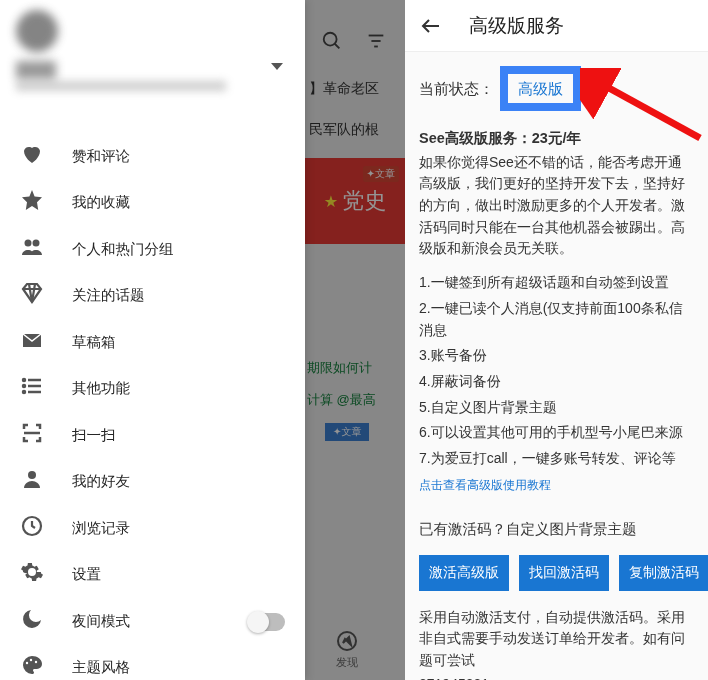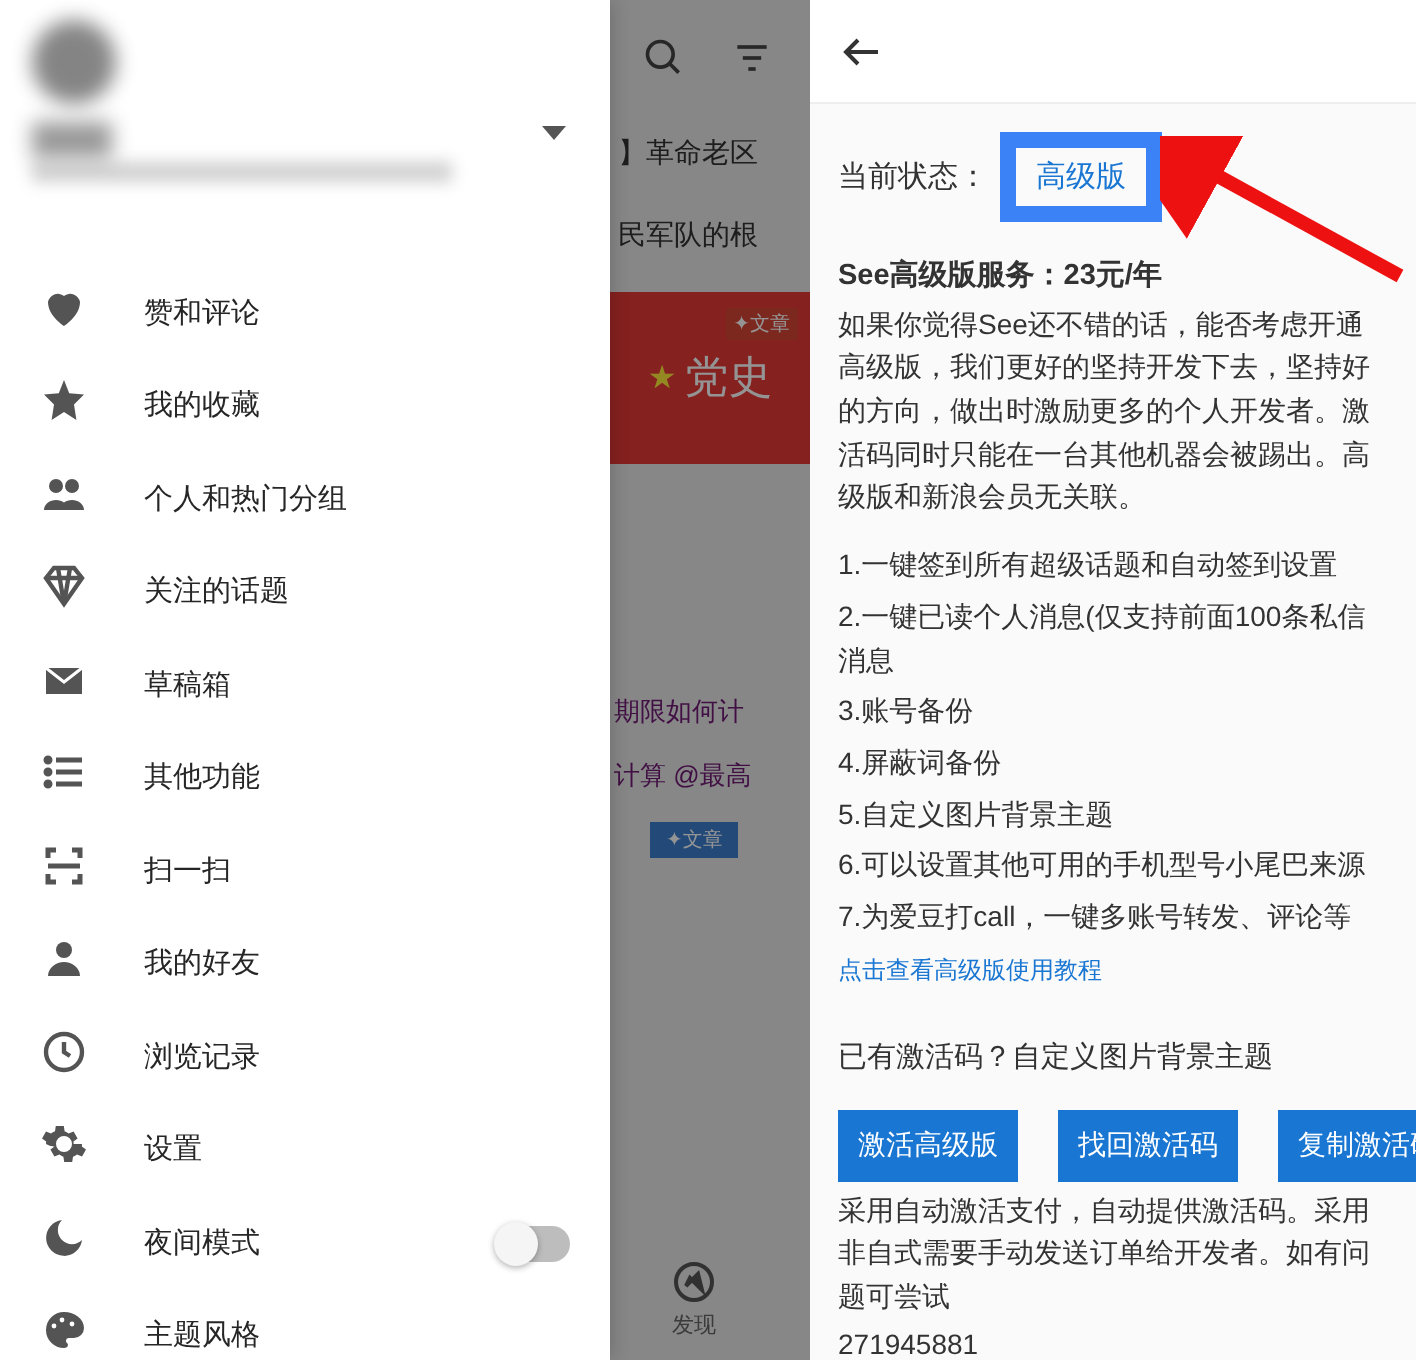--- a/index.html
+++ b/index.html
@@ -16,46 +16,46 @@
 .menu{list-style:none}
 .mi{display:flex;align-items:flex-end;height:46.5px;padding:0 20px;cursor:pointer}
 .mi .ic{width:24px;height:24px;display:flex;align-items:center;justify-content:center;color:#545454}
 .mi .lbl{margin-left:28px;font-size:14.5px;color:#262626}
 .switch{margin-left:auto;width:36px;height:18px;background:#bdbdbd;border-radius:9px;position:relative}
 .switch::after{content:"";position:absolute;width:22px;height:22px;background:#f5f5f5;border-radius:11px;top:-2px;left:-2px;box-shadow:0 1px 3px rgba(0,0,0,.3)}
 
 
 .mid{position:absolute;left:305px;top:0;width:100px;height:100%;background:#e8e8e8;z-index:1}
 .mid-overlay{position:absolute;inset:0;background:rgba(0,0,0,.42)}
-.midc{position:relative;color:#333;font-size:14px;padding-top:18px}
+.midc{position:relative;color:#333;font-size:14px;padding-top:30px}
 .midicons{display:flex;justify-content:flex-end;gap:22px;padding-right:18px;padding-bottom:16px}
 .midicons svg{width:22px;height:22px;fill:none;stroke:#444;stroke-width:2}
 .midtxt{padding:8px 4px;font-size:14px;line-height:1.8}
 .red-tab{background:#e53935;color:#fff;padding:28px 8px;margin:8px 0;font-size:22px;font-weight:500;display:flex;align-items:center;justify-content:center;position:relative}
 .tag{position:absolute;top:8px;right:6px;background:#d64535;font-size:10px;padding:1px 4px;border-radius:2px;color:#fff}
 .btag{display:inline-block;background:#3b7ecf;color:#fff;font-size:10px;padding:2px 8px;margin-top:8px;margin-left:20px}
-.dtxt{color:#701a75;font-size:13px;padding:4px 2px;line-height:1.8}
+.dtxt{color:#15803d;font-size:13px;padding:4px 2px;line-height:1.8}
 .bottom-icon{position:absolute;bottom:10px;left:30px;text-align:center;color:#666;font-size:11px}
 .bottom-icon svg{width:24px;height:24px;stroke:#555;fill:none;stroke-width:2;display:block;margin:0 auto 2px}
 
 
 .right{position:absolute;left:405px;top:0;width:303px;height:100%;background:#fafafa;z-index:5}
 .rhead{display:flex;align-items:center;height:52px;padding:0 14px;background:#fff;border-bottom:1px solid #eee}
 .rhead .back{width:24px;height:24px}
 .rhead .title{margin-left:26px;font-size:19px;color:#222}
 .rbody{padding:14px 14px 0;font-size:14px;color:#333;line-height:1.55}
 .status-row{display:flex;align-items:center;font-size:15px;margin-bottom:16px}
 .status-box{border:8px solid #3b82f6;padding:3px 10px;margin-left:6px;color:#1976d2;font-size:15px}
 .arrow{position:absolute;top:68px;left:580px;z-index:30}
 .stitle{font-weight:700;margin-bottom:2px;font-size:14.5px}
 .para{font-size:14px;color:#333;margin-bottom:12px}
 .flist{font-size:14px;color:#333;line-height:1.55;margin-bottom:4px}
 .link{color:#1976d2;font-size:12px;cursor:pointer;margin-bottom:14px;display:inline-block}
 .qline{font-size:14.5px;margin-bottom:14px;margin-top:10px}
-.btnrow{display:flex;gap:20px;margin-bottom:4px}
+.btnrow{display:flex;gap:10px;margin-bottom:16px}
 .btn{background:#1976d2;color:#fff;border:none;padding:9px 10px;font-size:14px;cursor:pointer;white-space:nowrap}
 .watermark{position:absolute;bottom:20px;right:4px;font-size:22px;font-weight:700;font-style:italic;font-family:Georgia,serif;z-index:40;pointer-events:none}
 .wm1{color:#1865b3}
 .wm2{color:#1865b3;font-size:12px;position:absolute;top:-12px;right:6px;font-style:normal;font-weight:600}
 .wm3{color:#e25b2e}
 </style>
 </head>
 <body>
 
 <div class="app">
@@ -217,20 +217,21 @@
     </div>
     <div class="mid-overlay"></div>
   </div>
 
   <div class="right">
     <div class="rhead">
       <svg class="back" viewBox="0 0 24 24" fill="none" stroke="#333" stroke-width="2">
           <line x1="20" y1="12" x2="4" y2="12"></line>
           <polyline points="10,6 4,12 10,18"></polyline>
         </svg>
+      <div class="title">高级版服务</div>
     </div>
     <div class="rbody">
       <div class="status-row">
         <span>当前状态：</span>
         <span class="status-box">高级版</span>
       </div>
       <div class="stitle">See高级版服务：23元/年</div>
       <div class="para">如果你觉得See还不错的话，能否考虑开通高级版，我们更好的坚持开发下去，坚持好的方向，做出时激励更多的个人开发者。激活码同时只能在一台其他机器会被踢出。高级版和新浪会员无关联。</div>
       <div id="flist">
           <div class="flist">1.一键签到所有超级话题和自动签到设置</div>

